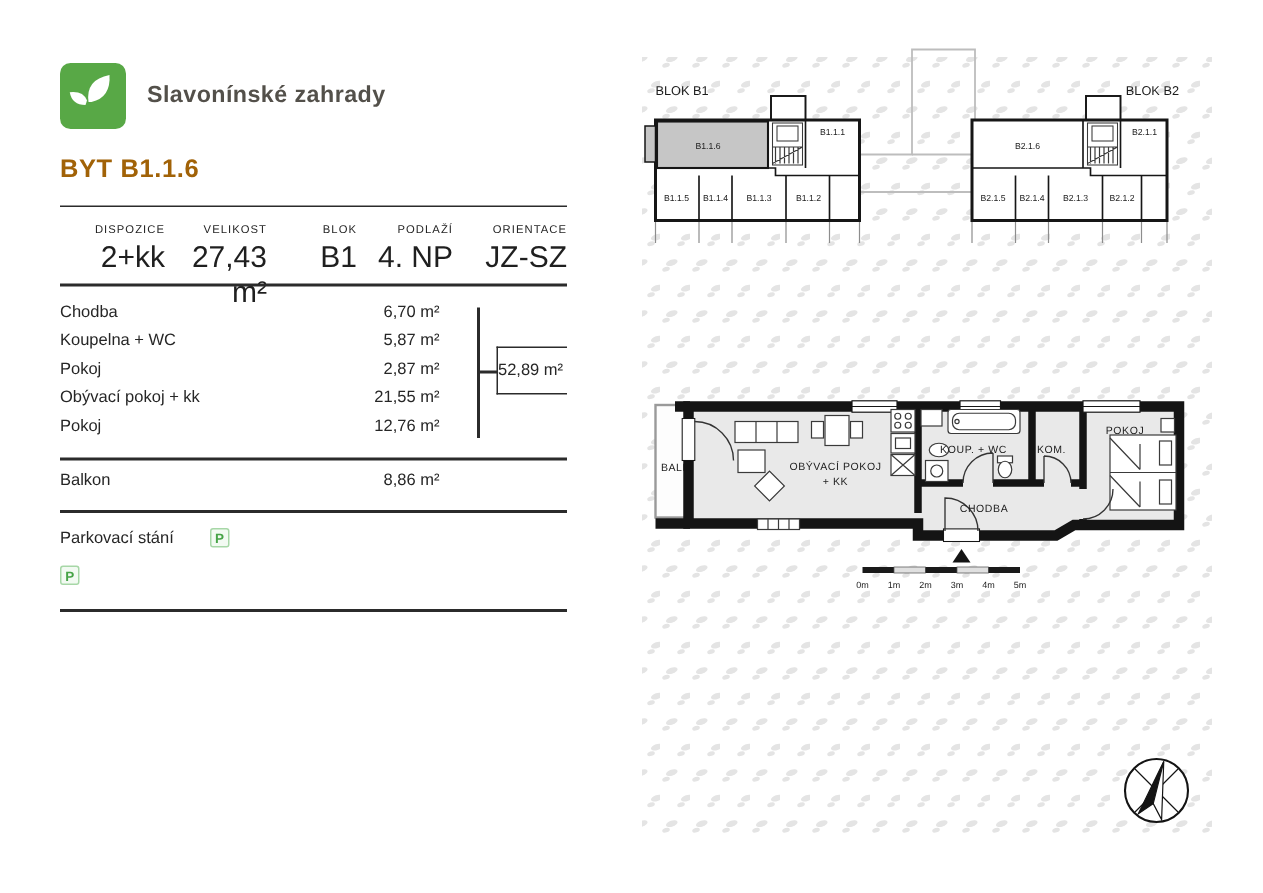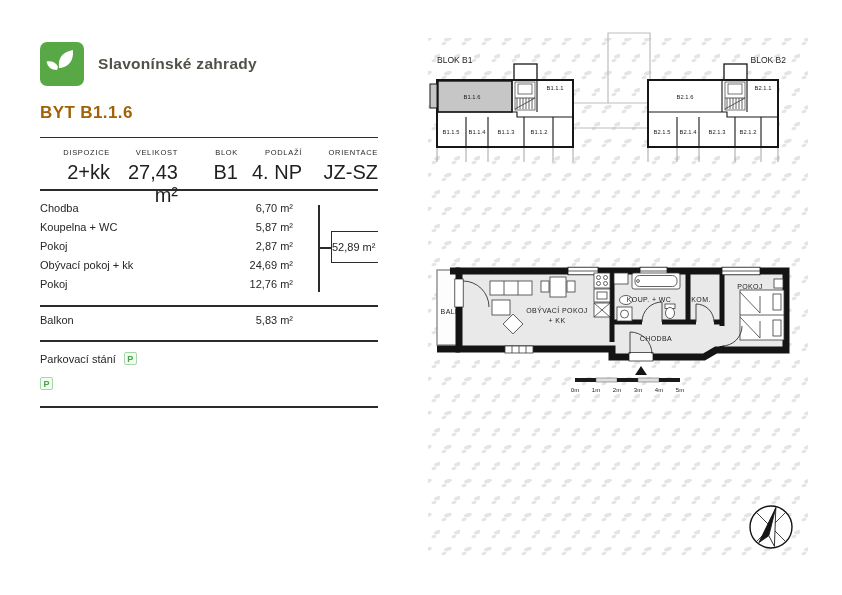--- a/index.html
+++ b/index.html
@@ -27,21 +27,21 @@
   .sum-label{font-size:7.5px;letter-spacing:.7px;color:#1f1f1f}
   .sum-value{font-size:20px;margin-top:4px;color:#1f1f1f}
   .rooms{position:absolute;top:202px;left:0;width:253px}
   .room-row{display:flex;justify-content:space-between;align-items:flex-start;height:19px;font-size:11px;color:#262626}
   .bracket-v{position:absolute;left:278px;top:205px;width:1.5px;height:87px;background:#2b2b2b}
   .bracket-h{position:absolute;left:279px;top:247px;width:13px;height:1.5px;background:#2b2b2b}
   .total-box{position:absolute;left:291px;top:231px;width:47px;height:32px;box-sizing:border-box;
     border-top:1.5px solid #2b2b2b;border-left:1.5px solid #2b2b2b;border-bottom:1.5px solid #2b2b2b;
     display:flex;align-items:center;justify-content:flex-start;font-size:11px;color:#262626}
   .balcony-row{position:absolute;top:314px;left:0;width:253px;display:flex;justify-content:space-between;font-size:11px;color:#262626}
-  .parking-row{position:absolute;top:352px;left:0;display:flex;align-items:center;gap:8px;font-size:11px;color:#262626}
+  .parking-row{position:absolute;top:352px;left:0;display:flex;align-items:center;gap:24px;font-size:11px;color:#262626}
   .note-row{position:absolute;top:377px;left:0;display:flex;align-items:center;gap:9px;font-size:11px;color:#262626}
   .p-icon{width:13px;height:13px;border:1px solid #a7d7a7;background:#f2faf2;color:#47a347;
     font-size:9px;font-weight:bold;display:flex;align-items:center;justify-content:center;border-radius:2px;box-sizing:border-box}
   .right-panel{position:absolute;left:420px;top:0;width:422px;height:440px}
   svg{font-family:"Liberation Sans",sans-serif}
   .wm-leaf{fill:#e4e4e4}
   .blk-label{font-size:8.5px;fill:#1d1d1d}
   .unit-label{font-size:5.8px;fill:#1d1d1d}
   .plan-label{font-size:7px;fill:#1d1d1d;letter-spacing:.4px}
   .scale-label{font-size:6px;fill:#1d1d1d}
@@ -101,39 +101,39 @@
     <div class="room-row">
       <span>Koupelna + WC</span>
       <span>5,87 m²</span>
     </div>
     <div class="room-row">
       <span>Pokoj</span>
       <span>2,87 m²</span>
     </div>
     <div class="room-row">
       <span>Obývací pokoj + kk</span>
-      <span>24,69 m²</span>
+      <span>21,55 m²</span>
     </div>
     <div class="room-row">
       <span>Pokoj</span>
       <span>12,76 m²</span>
     </div>
   </div>
 
   <div class="bracket-v"></div>
   <div class="bracket-h"></div>
   <div class="total-box">
     <span>52,89 m²</span>
   </div>
 
   <div class="rule rule-3"></div>
 
   <div class="balcony-row">
     <span>Balkon</span>
-    <span>5,83 m²</span>
+    <span>8,86 m²</span>
   </div>
 
   <div class="rule rule-4"></div>
 
   <div class="parking-row">
     <span>Parkovací stání</span>
     <span class="p-icon">P</span>
   </div>
 
   <div class="note-row">

